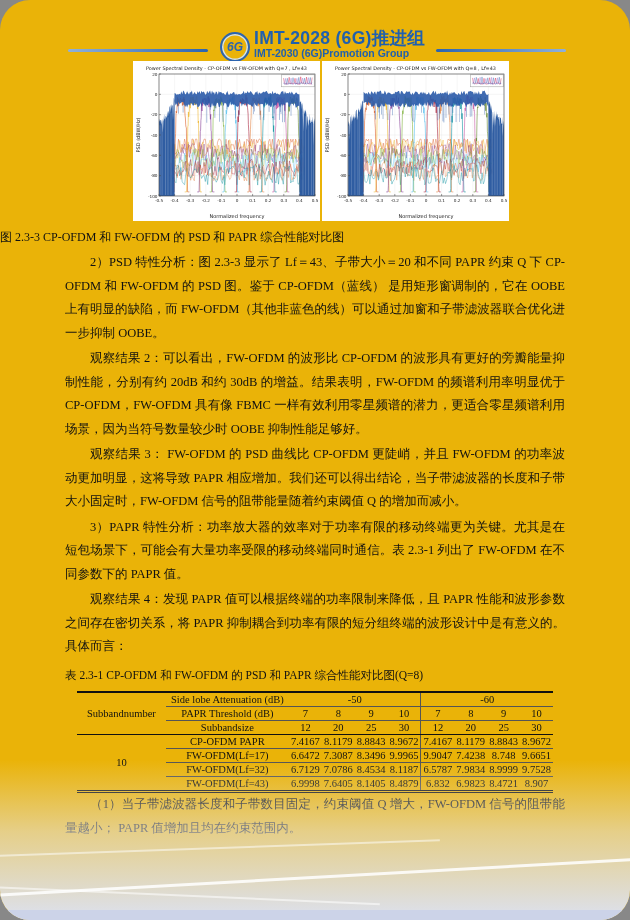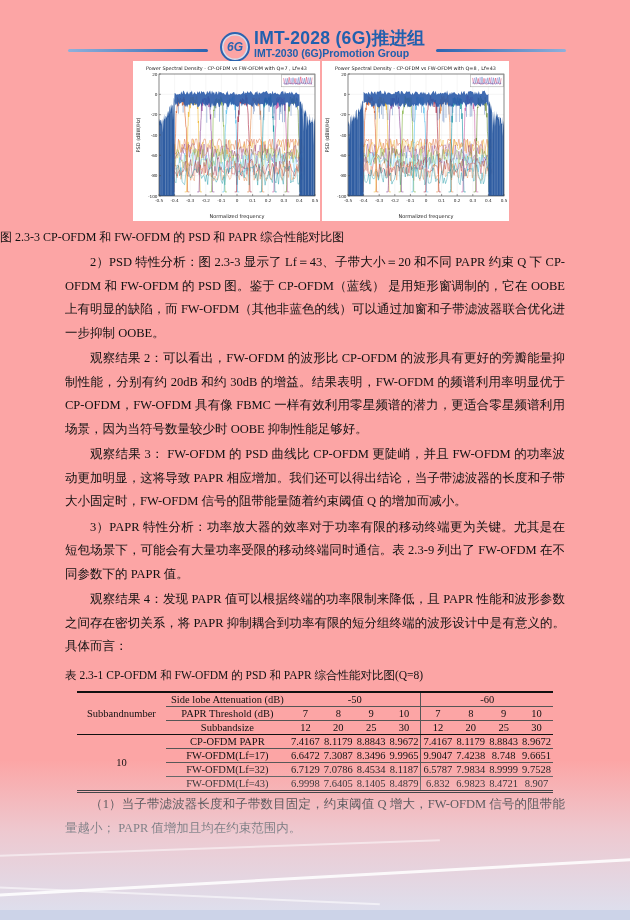--- a/index.html
+++ b/index.html
@@ -1,17 +1,17 @@
 <!DOCTYPE html>
 <html><head>
 <meta charset="utf-8">
 <style>
   html,body{margin:0;padding:0;background:#888;}
-  .page{position:relative;width:630px;height:920px;background:#fca5a5;overflow:hidden;
-        font-family:"Liberation Serif","DejaVu Serif",serif;color:#111;}
+  .page{position:relative;width:630px;height:920px;background:#eab308;overflow:hidden;
+        font-family:"Liberation Serif","DejaVu Serif",serif;color:#111;border-radius:30px;}
   
   .header{position:absolute;top:30px;left:0;right:0;height:42px;}
   .hrule{position:absolute;top:19px;height:2.6px;border-radius:2px;}
   .hrule.left{left:68px;width:140px;background:linear-gradient(90deg,#8fb0da,#2b64b0);}
   .hrule.right{left:436px;width:130px;background:linear-gradient(90deg,#2b64b0,#8fb0da);}
   .logo{position:absolute;left:220px;top:2px;width:26px;height:26px;border:2px solid #2b64b0;
         border-radius:50%;display:flex;align-items:center;justify-content:center;
         color:#2b64b0;font-family:"Liberation Sans",sans-serif;font-weight:bold;font-style:italic;
         font-size:12px;box-shadow:inset 0 0 0 1.5px #cfe0f2;}
   .titles{position:absolute;left:254px;top:-1px;font-family:"Liberation Sans",sans-serif;color:#2060ae;line-height:1.05;}
@@ -308,21 +308,21 @@
         <text x="7" y="74" font-size="5" fill="#222" text-anchor="middle" font-family="DejaVu Sans, sans-serif" transform="rotate(-90 7 74)">PSD (dBW/Hz)</text>
         <text x="93.5" y="8.5" font-size="4.9" fill="#222" text-anchor="middle" font-family="DejaVu Sans, sans-serif">Power Spectral Density - CP-OFDM vs FW-OFDM with Q=8 , Lf=43</text>
       </svg>
   </div>
   <div class="fig-caption">图 2.3-3 CP-OFDM 和 FW-OFDM 的 PSD  和  PAPR 综合性能对比图</div>
 
   <div class="content">
     <p class="para">2）PSD 特性分析：图 2.3-3 显示了 Lf＝43、子带大小＝20 和不同 PAPR 约束 Q 下 CP-OFDM 和 FW-OFDM 的 PSD 图。鉴于 CP-OFDM（蓝线） 是用矩形窗调制的，它在 OOBE 上有明显的缺陷，而 FW-OFDM（其他非蓝色的线）可以通过加窗和子带滤波器联合优化进一步抑制 OOBE。</p>
     <p class="para">观察结果 2：可以看出，FW-OFDM 的波形比 CP-OFDM 的波形具有更好的旁瓣能量抑制性能，分别有约 20dB 和约 30dB 的增益。结果表明，FW-OFDM 的频谱利用率明显优于 CP-OFDM，FW-OFDM 具有像 FBMC 一样有效利用零星频谱的潜力，更适合零星频谱利用场景，因为当符号数量较少时 OOBE 抑制性能足够好。</p>
     <p class="para">观察结果 3：  FW-OFDM 的 PSD 曲线比 CP-OFDM 更陡峭，并且 FW-OFDM 的功率波动更加明显，这将导致 PAPR 相应增加。我们还可以得出结论，当子带滤波器的长度和子带大小固定时，FW-OFDM 信号的阻带能量随着约束阈值 Q 的增加而减小。</p>
-    <p class="para">3）PAPR 特性分析：功率放大器的效率对于功率有限的移动终端更为关键。尤其是在短包场景下，可能会有大量功率受限的移动终端同时通信。表 2.3-9 列出了 FW-OFDM 在不同参数下的 PAPR 值。</p>
+    <p class="para">3）PAPR 特性分析：功率放大器的效率对于功率有限的移动终端更为关键。尤其是在短包场景下，可能会有大量功率受限的移动终端同时通信。表 2.3-1 列出了 FW-OFDM 在不同参数下的 PAPR 值。</p>
     <p class="para">观察结果 4：发现 PAPR 值可以根据终端的功率限制来降低，且 PAPR 性能和波形参数之间存在密切关系，将 PAPR 抑制耦合到功率有限的短分组终端的波形设计中是有意义的。具体而言：</p>
 
     <div class="table-caption">表 2.3-1 CP-OFDM 和 FW-OFDM 的 PSD  和  PAPR 综合性能对比图(Q=8)</div>
 
     <table class="papr">
       <colgroup>
         <col style="width:96px">
           <col style="width:148px">
         <col style="width:29px">
           <col style="width:29px">

